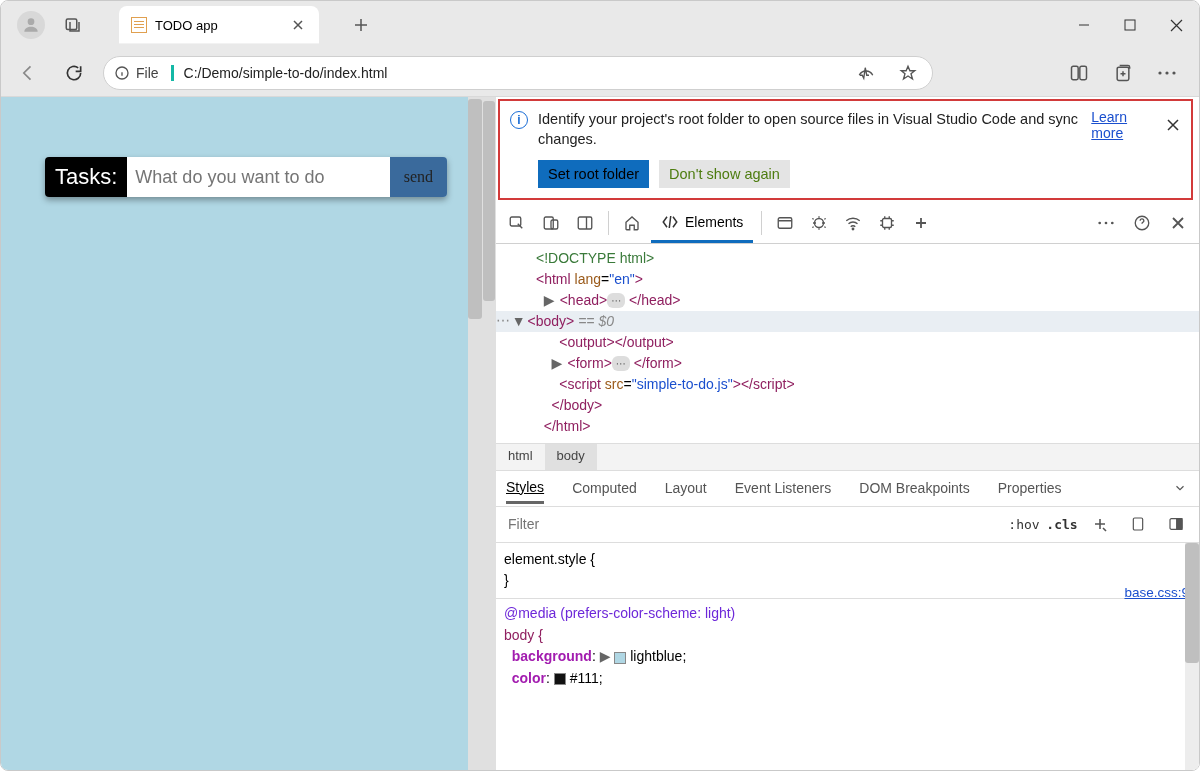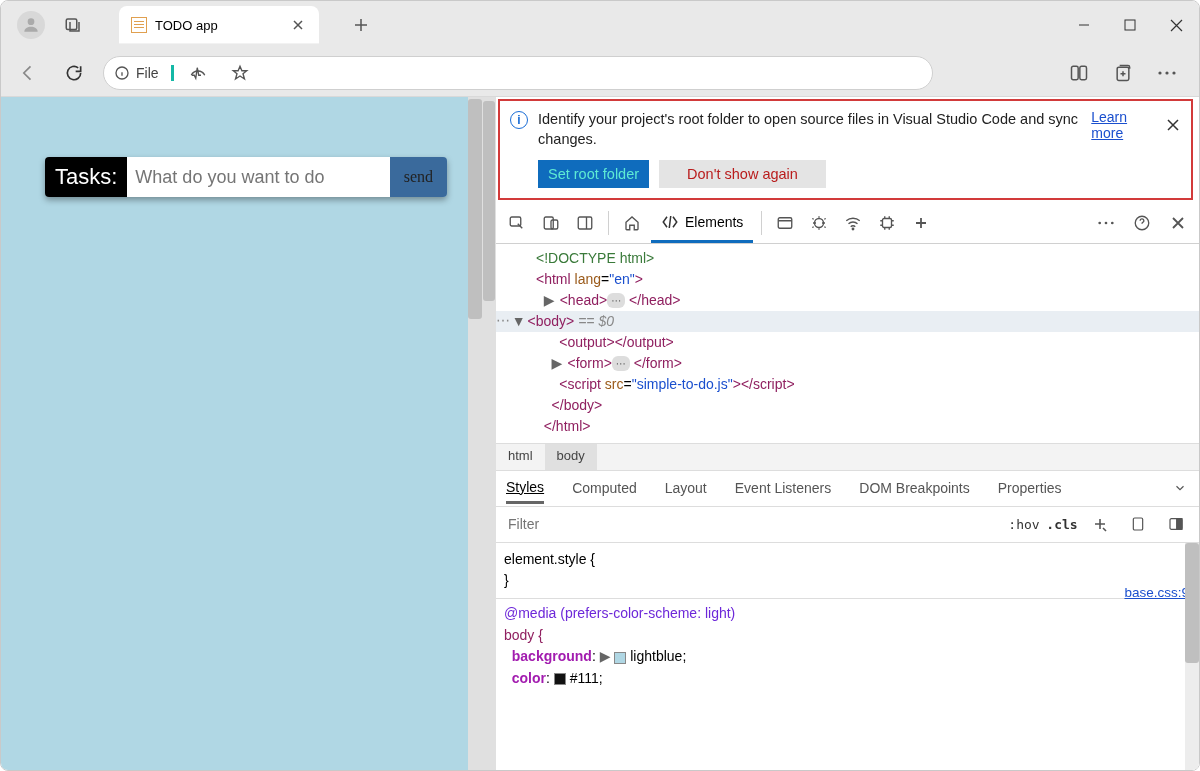--- a/index.html
+++ b/index.html
@@ -45,22 +45,22 @@
   
   .devtools { flex:1; display:flex; flex-direction:column; background:#fff; }
   .infobar { border:2px solid #d23a3a; margin: 2px 6px 4px 2px; padding: 8px 10px 10px 10px; background:#fff;}
   .infobar-row { display:flex; align-items: flex-start; gap:10px; }
   .info-icon { width:18px; height:18px; border:1.5px solid #1a6dd6; border-radius:50%; color:#1a6dd6; display:flex; align-items:center; justify-content:center; font-size:12px; font-weight:600; flex-shrink:0; margin-top:2px;}
   .infobar-text { font-size:14.5px; color:#222; line-height:1.4;}
   .infobar-right { margin-left:auto; display:flex; align-items:center; gap:10px;}
   .learn { color:#1a4fce; text-decoration:underline; font-size:14px;}
   .infobar-close { width:18px; height:18px; display:flex; align-items:center; justify-content:center; color:#333;}
   .infobar-btns { margin: 10px 0 0 28px; display:flex; gap:10px;}
-  .btn-primary { background:#0f6cbd; color:#5eead4; border:none; padding:6px 10px; font-size:14.5px;}
-  .btn-secondary { background:#e4e4e4; color:#b91c1c; border:none; padding:6px 28px; font-size:14.5px;}
+  .btn-primary { background:#0f6cbd; color:#000000; border:none; padding:6px 10px; font-size:14.5px;}
+  .btn-secondary { background:#e4e4e4; color:#4d7c0f; border:none; padding:6px 10px; font-size:14.5px;}
   
   .dt-tabbar { height:40px; border-bottom:1px solid #d0d0d0; display:flex; align-items:center; padding:0 6px; gap:4px;}
   .dt-tabbar .sep { width:1px; height:24px; background:#d0d0d0; margin:0 4px;}
   .dt-ic { width:30px; height:30px; display:flex; align-items:center; justify-content:center; color:#555;}
   .dt-tab { height:40px; display:flex; align-items:center; padding:0 10px; font-size:14px; color:#333; gap:6px;}
   .dt-tab.active { border-bottom:3px solid #0f6cbd; color:#000;}
   .dt-tabbar-right { margin-left:auto; display:flex; align-items:center; gap:6px;}
 
   .dom { flex:0 0 auto; font-family: Consolas, monospace; font-size:14px; line-height:1.5; padding: 4px 0 6px 0; position:relative;}
   .dom-line { padding-left: 40px; white-space:pre;}
@@ -166,20 +166,21 @@
   <div class="addr">
     <div class="addr-sec">
       <span>
           <svg width="16" height="16" viewBox="0 0 24 24" fill="none" stroke="#555" stroke-width="2">
             <circle cx="12" cy="12" r="9"></circle>
             <path d="M12 8v.01M12 11v5"></path>
           </svg>
         </span>
       <span>File</span>
     </div>
+    <span class="addr-url">C:/Demo/simple-to-do/index.html</span>
     <div class="addr-right">
       <span class="icon-btn">
           <svg width="18" height="18" viewBox="0 0 24 24" fill="none" stroke="#555" stroke-width="1.8">
             <path d="M4 15h3l2 4 2-14 2 10h3"></path>
             <path d="M3 15 A 10 10 0 0 1 21 15" fill="none"></path>
           </svg>
         </span>
       <span class="icon-btn">
           <svg width="18" height="18" viewBox="0 0 24 24" fill="none" stroke="#555" stroke-width="1.8">
             <path d="M12 3l2.5 6H21l-5 4 2 7-6-4-6 4 2-7-5-4h6.5z"></path>

